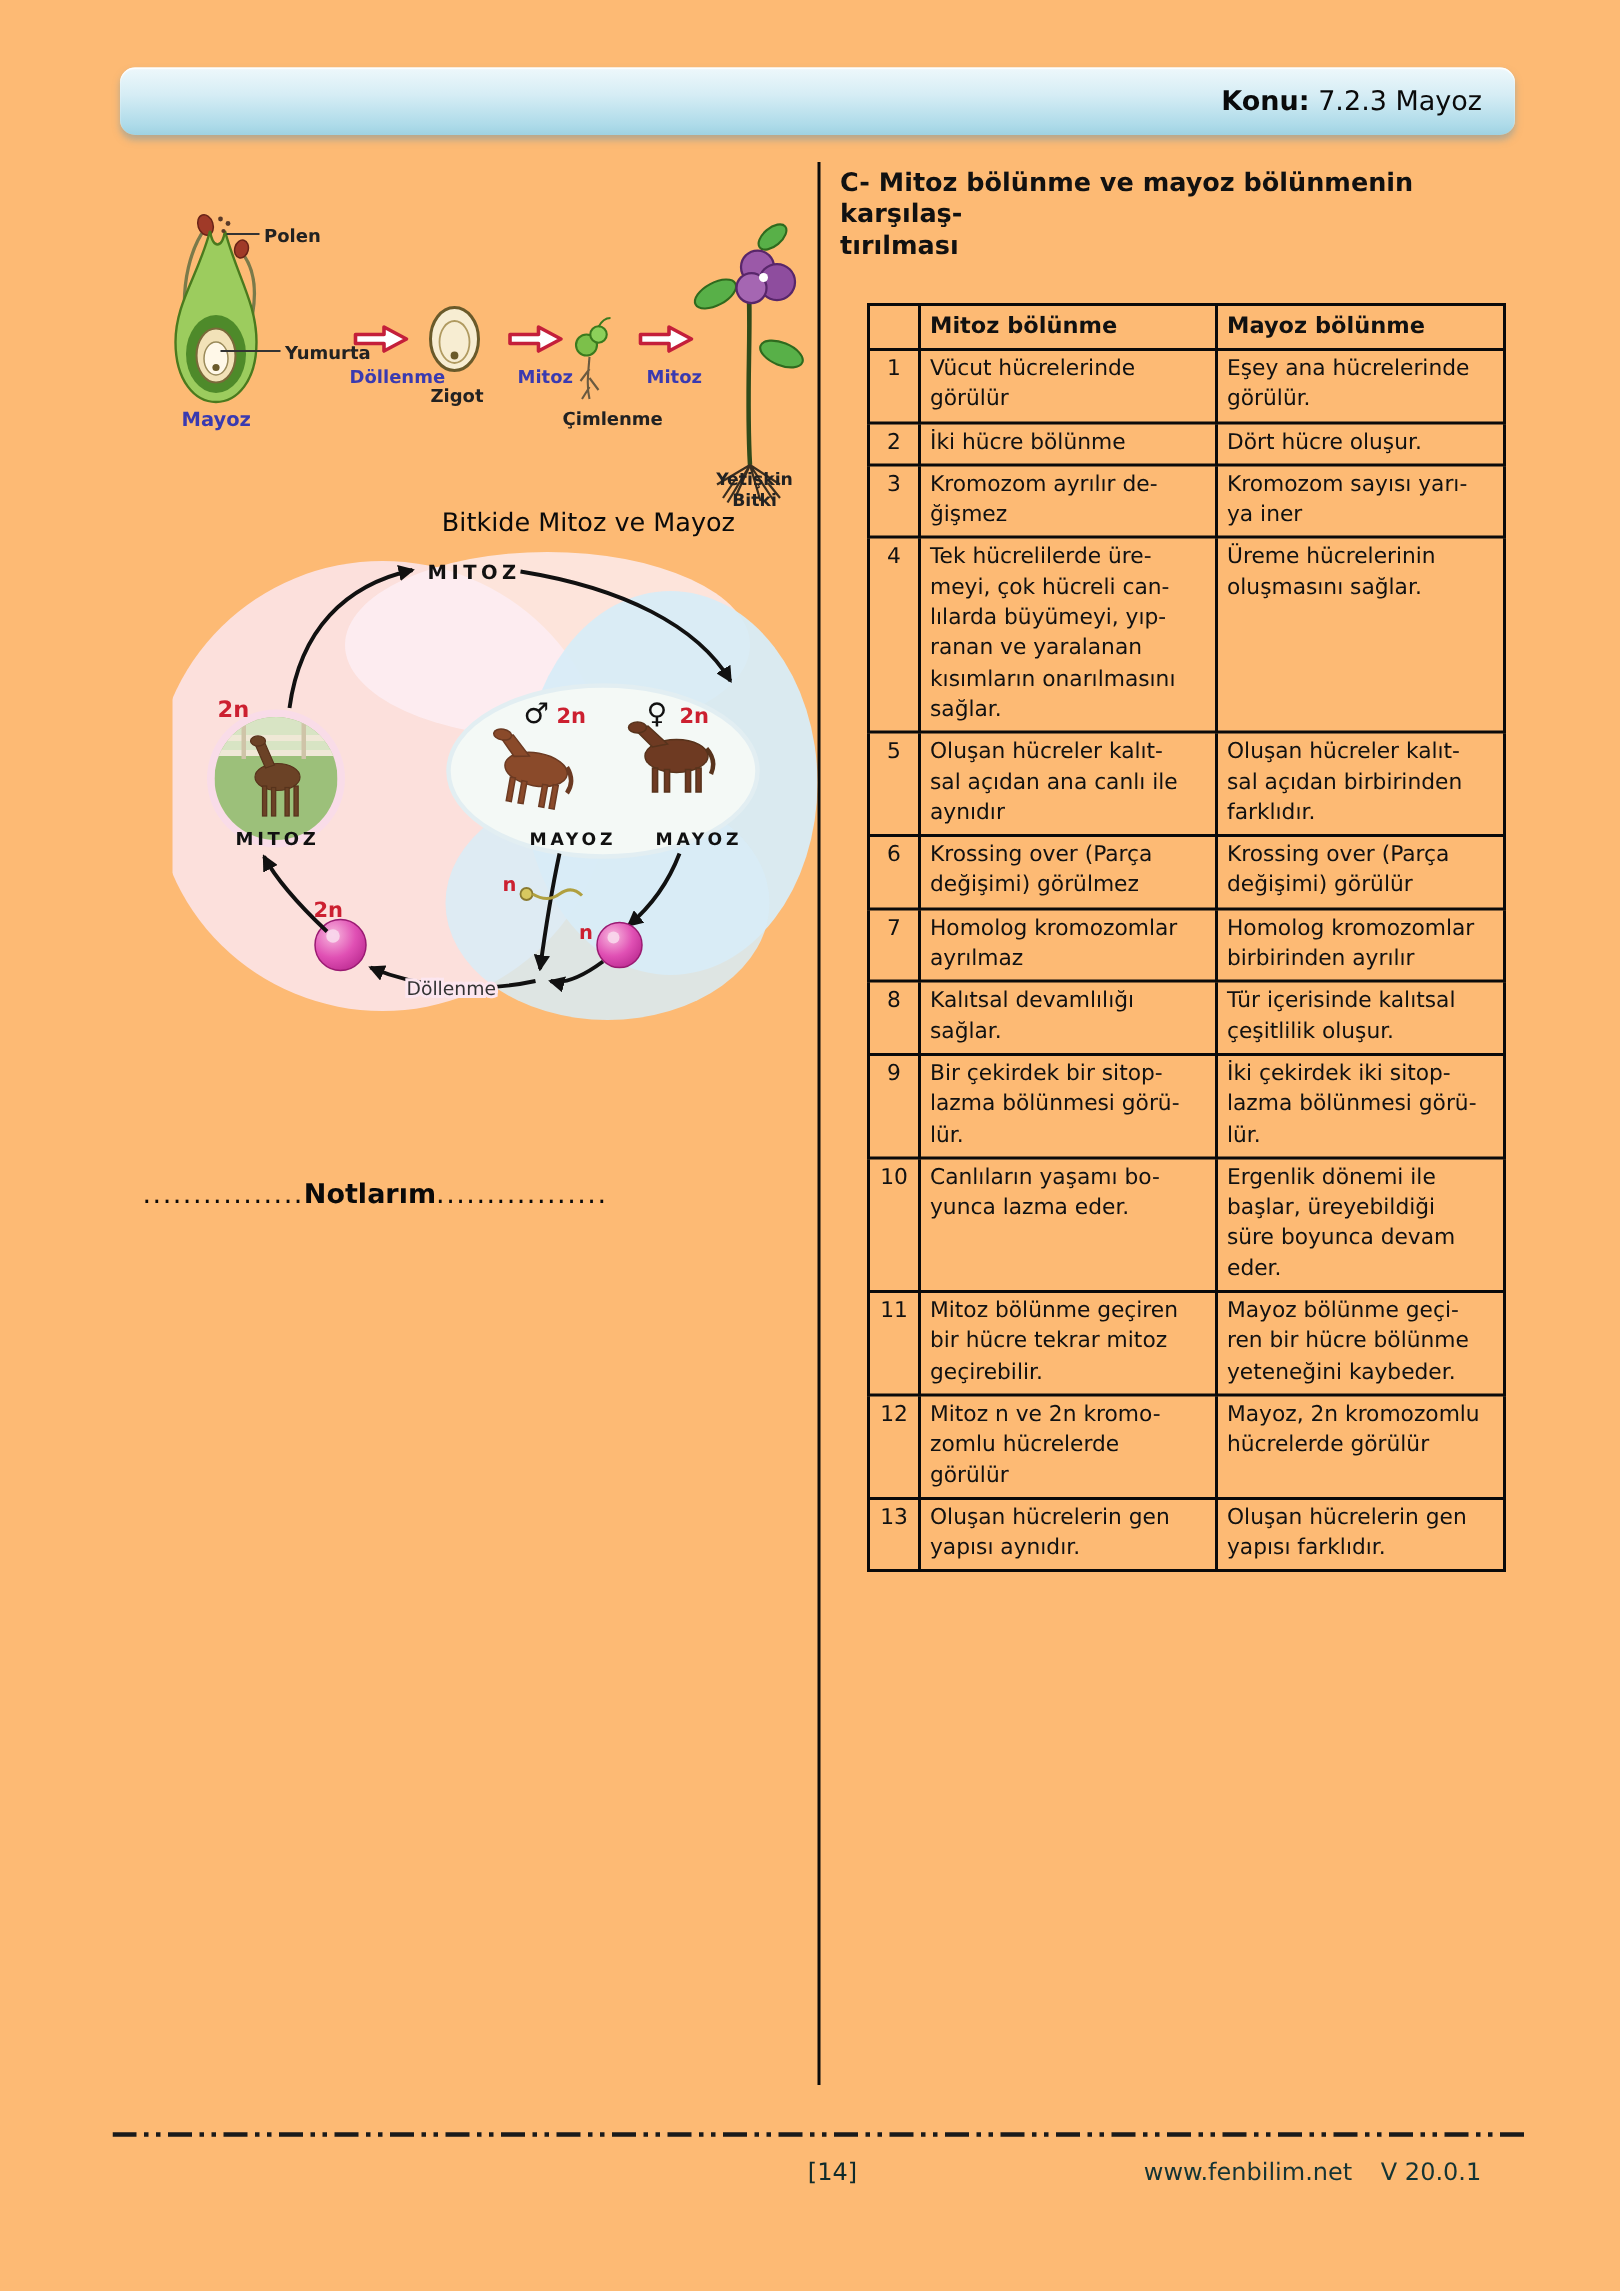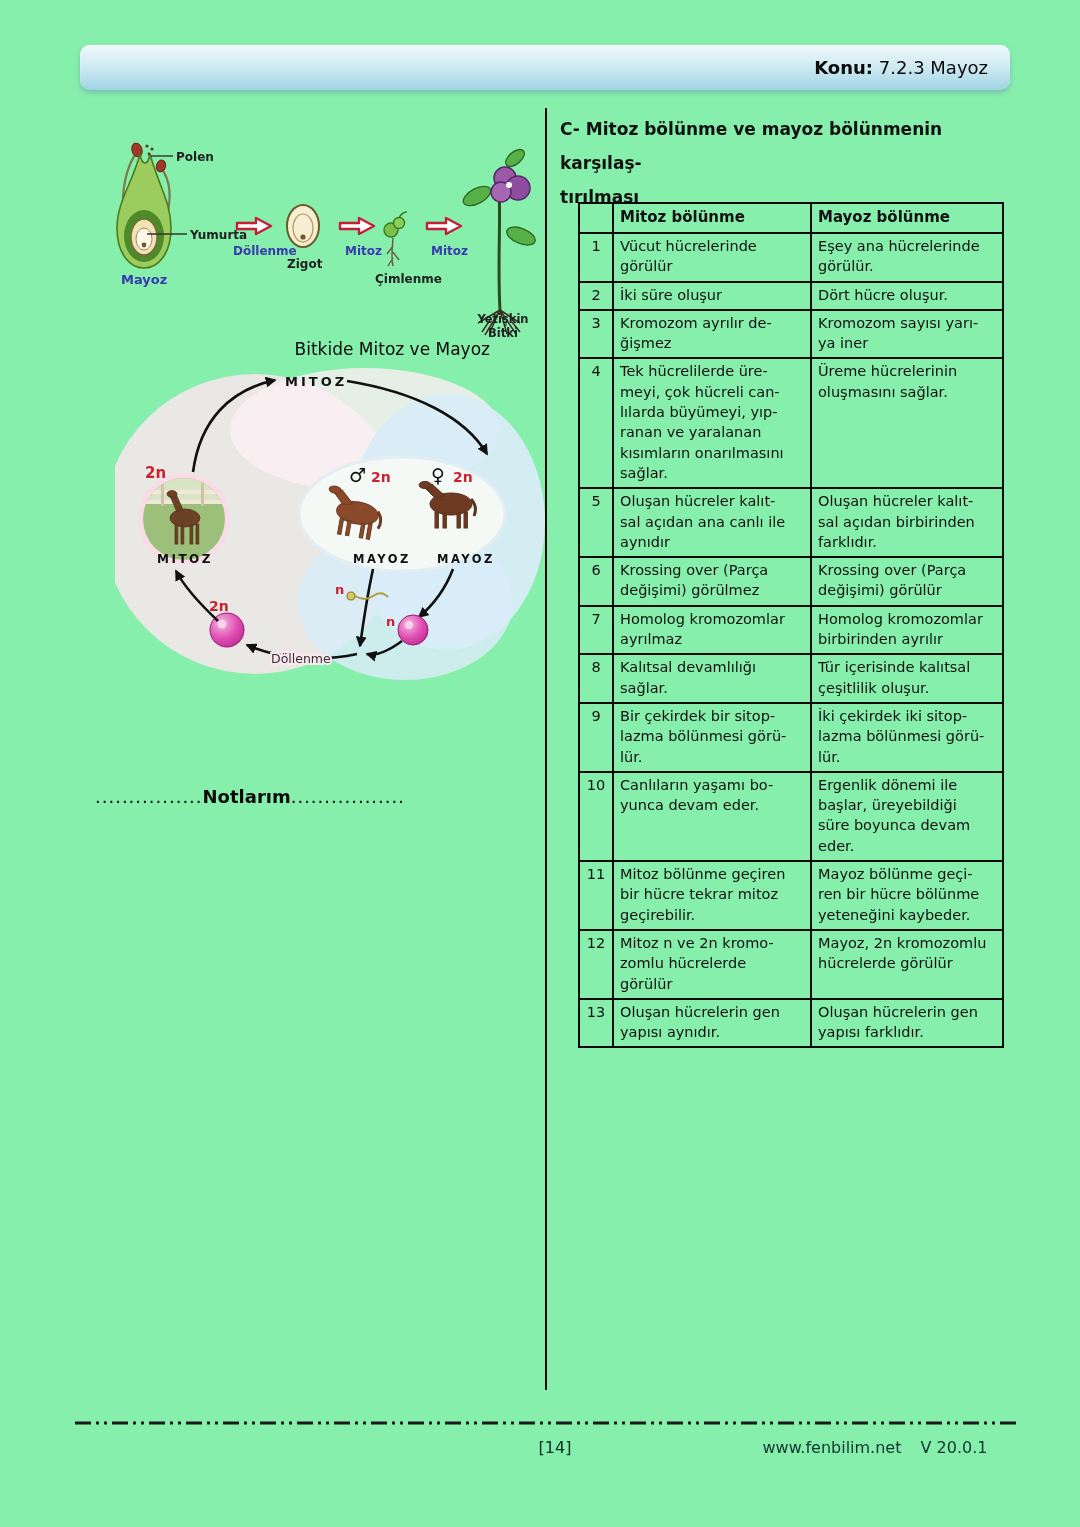--- a/index.html
+++ b/index.html
@@ -1,27 +1,27 @@
 <!DOCTYPE html>
 <html><head>
 <meta charset="utf-8">
 <style>
   html,body{margin:0;padding:0;background:#ffffff;}
-  .page{position:relative;width:1080px;height:1527px;background:#86efac;overflow:hidden;
+  .page{position:relative;width:1080px;height:1527px;background:#fdba74;overflow:hidden;
         font-family:"DejaVu Sans",sans-serif;color:#111;}
   
   .header-bar{position:absolute;left:80px;top:45px;width:930px;height:45px;border-radius:10px;
       background:linear-gradient(180deg,#eef8fb 0%,#d6edf5 40%,#aedbe9 85%,#9fd2e2 100%);
       box-shadow:0 3px 5px rgba(110,150,170,.5), inset 0 1px 1px #ffffff;}
   .header-title{position:absolute;right:22px;top:0;height:45px;line-height:45px;font-size:18px;color:#0a0a0a;}
   .header-title .b{font-weight:bold;}
   
   .col-divider{position:absolute;left:545px;top:108px;width:2px;height:1282px;background:#0a0a0a;}
   
-  .section-title{position:absolute;left:560px;top:112px;width:450px;font-size:17px;font-weight:bold;line-height:34px;}
+  .section-title{position:absolute;left:560px;top:112px;width:450px;font-size:17px;font-weight:bold;line-height:21px;}
   table.cmp{position:absolute;left:578px;top:202px;width:424px;border-collapse:collapse;
       font-size:14.5px;line-height:1.4;table-layout:fixed;}
   table.cmp th,table.cmp td{border:2px solid #0a0a0a;padding:2px 6px 4px 6px;vertical-align:top;text-align:left;}
   table.cmp th{font-size:15px;font-weight:bold;padding-top:3px;border-radius:12px;}
   table.cmp td.num,table.cmp th.num{text-align:center;padding-left:2px;padding-right:2px;}
   table.cmp td.cell{white-space:pre-line;}
   
   .caption{position:absolute;width:340px;text-align:right;font-size:17px;color:#0a0a0a;}
   .caption1{left:150px;top:339px;}
   .caption2{left:148px;top:694px;}
@@ -235,21 +235,21 @@
     </tr>
     <tr>
           <td class="num">1</td>
           <td class="cell">Vücut hücrelerinde
 görülür</td>
           <td class="cell">Eşey ana hücrelerinde
 görülür.</td>
         </tr>
     <tr>
           <td class="num">2</td>
-          <td class="cell">İki süre oluşur</td>
+          <td class="cell">İki hücre bölünme</td>
           <td class="cell">Dört hücre oluşur.</td>
         </tr>
     <tr>
           <td class="num">3</td>
           <td class="cell">Kromozom ayrılır de-
 ğişmez</td>
           <td class="cell">Kromozom sayısı yarı-
 ya iner</td>
         </tr>
     <tr>
@@ -298,21 +298,21 @@
           <td class="cell">Bir çekirdek bir sitop-
 lazma bölünmesi görü-
 lür.</td>
           <td class="cell">İki çekirdek iki sitop-
 lazma bölünmesi görü-
 lür.</td>
         </tr>
     <tr>
           <td class="num">10</td>
           <td class="cell">Canlıların yaşamı bo-
-yunca devam eder.</td>
+yunca lazma eder.</td>
           <td class="cell">Ergenlik dönemi ile
 başlar, üreyebildiği
 süre boyunca devam
 eder.</td>
         </tr>
     <tr>
           <td class="num">11</td>
           <td class="cell">Mitoz bölünme geçiren
 bir hücre tekrar mitoz
 geçirebilir.</td>

